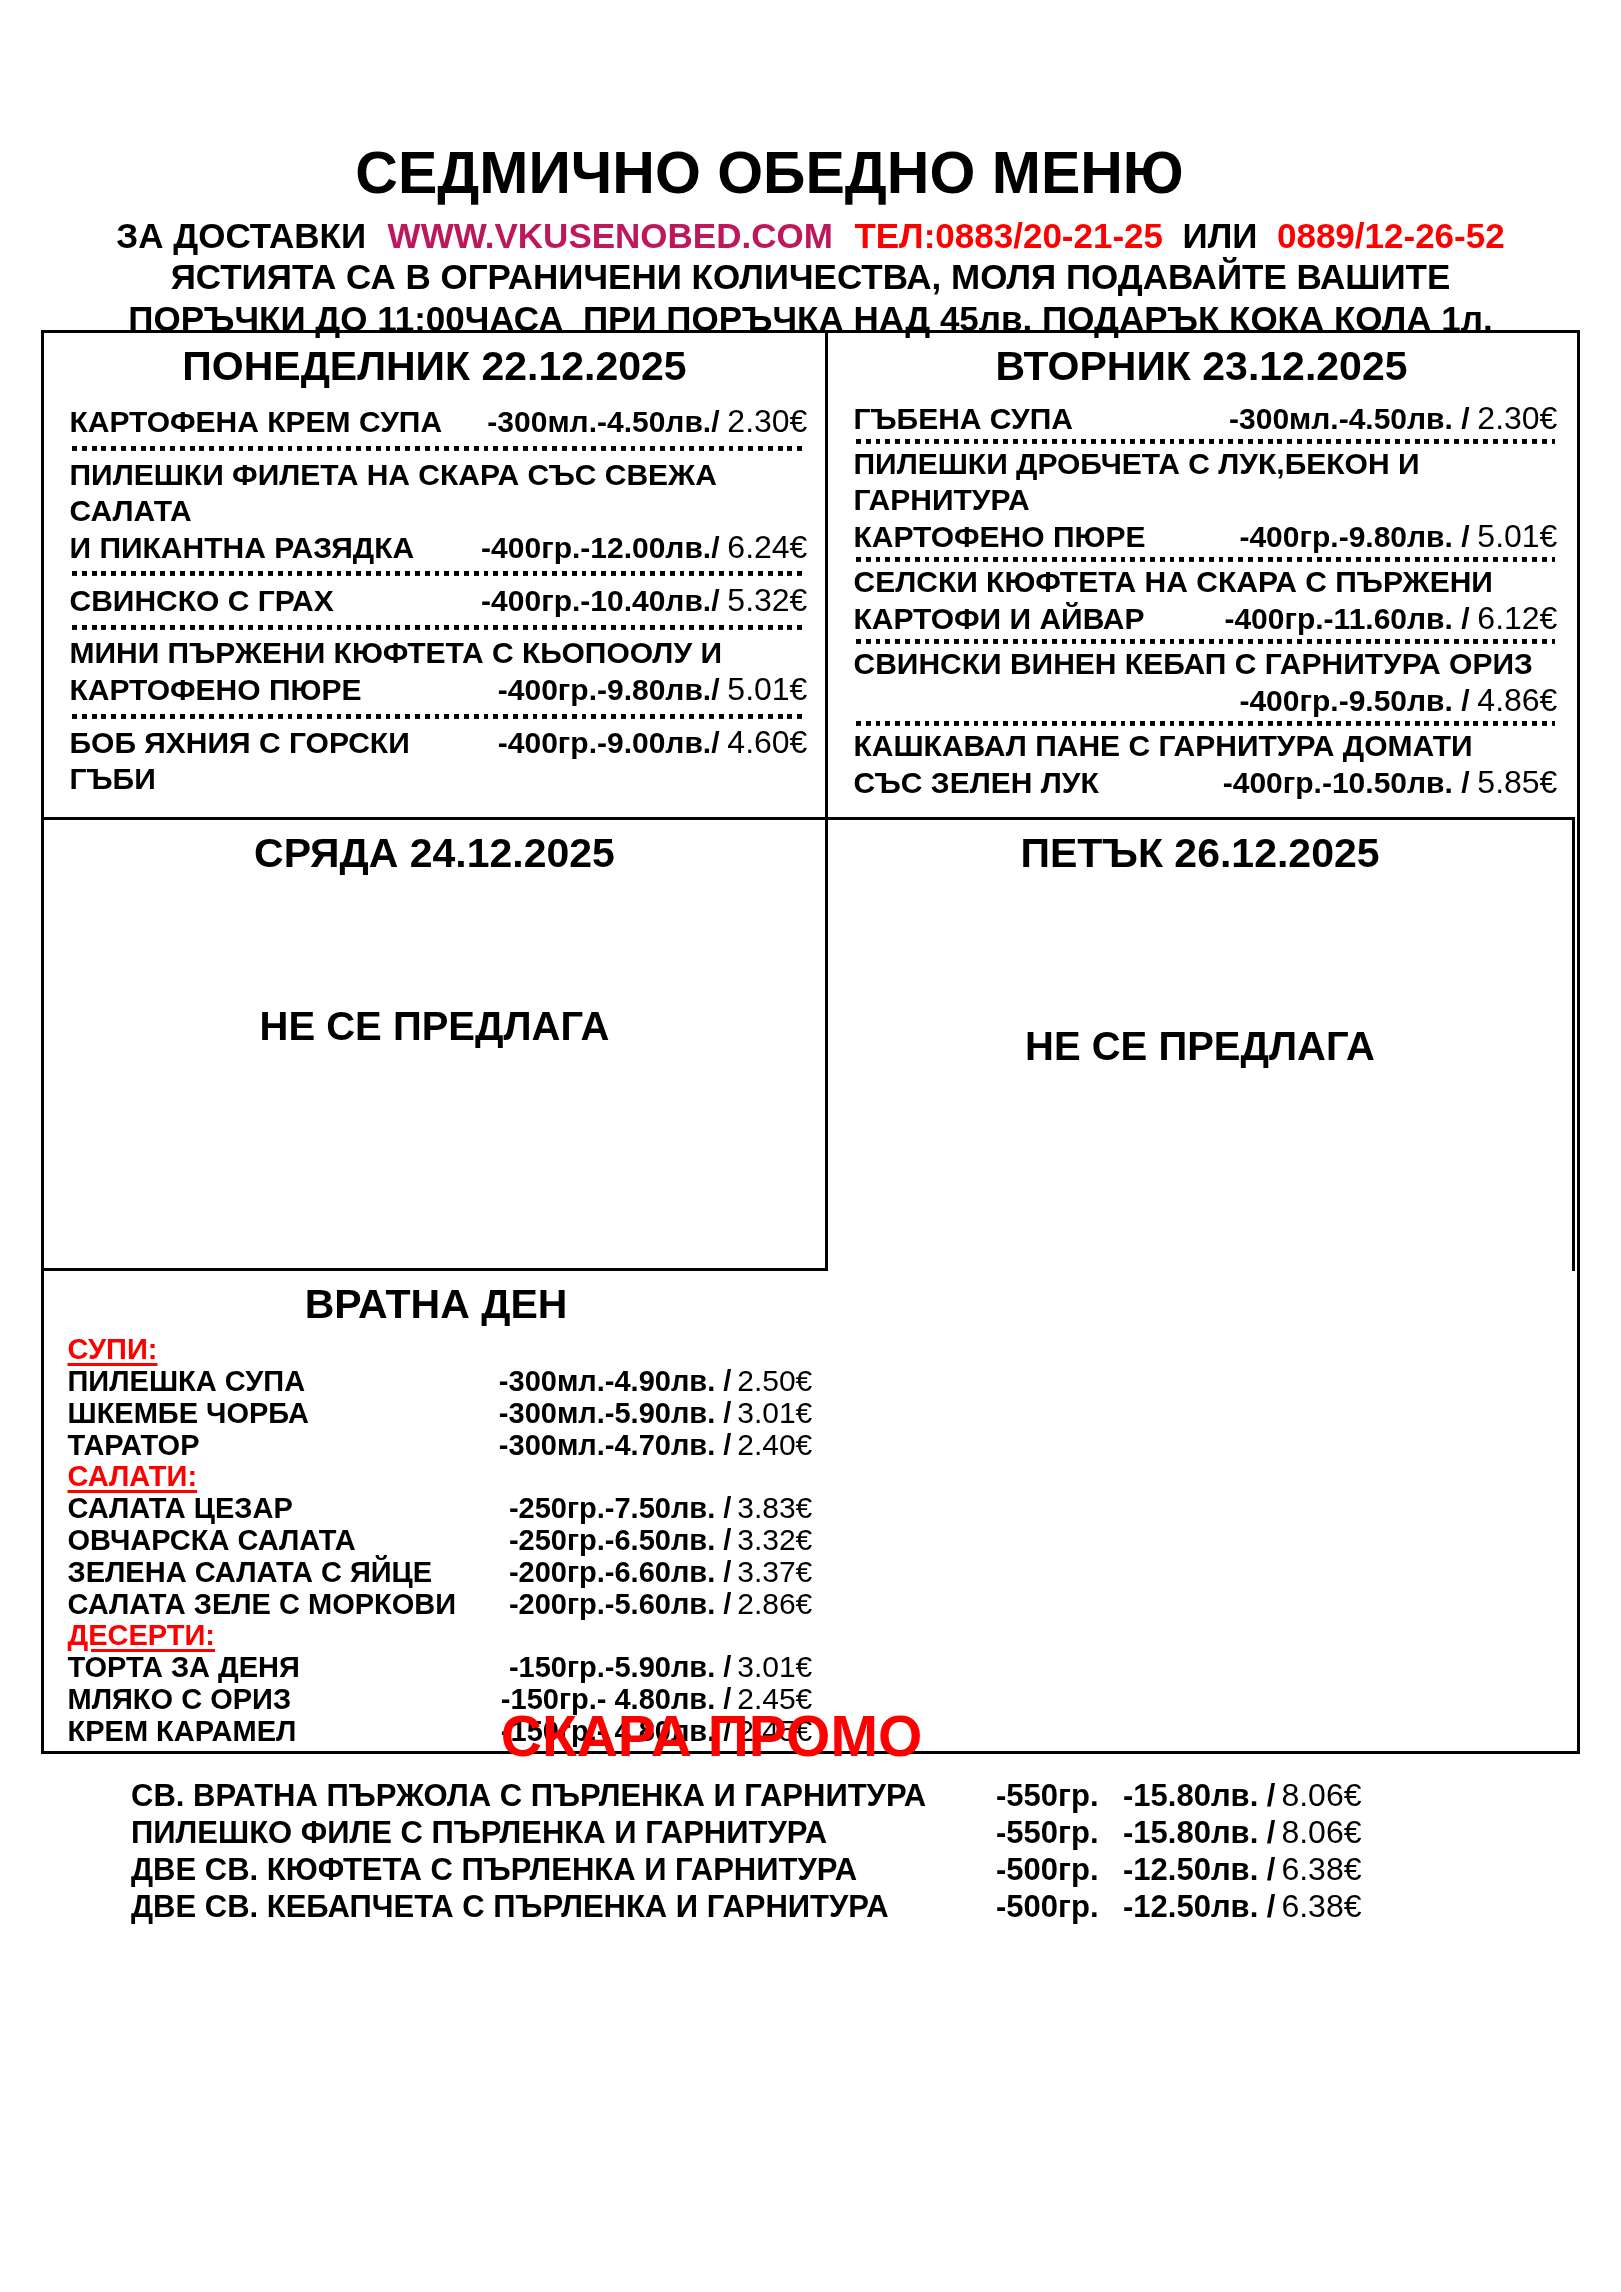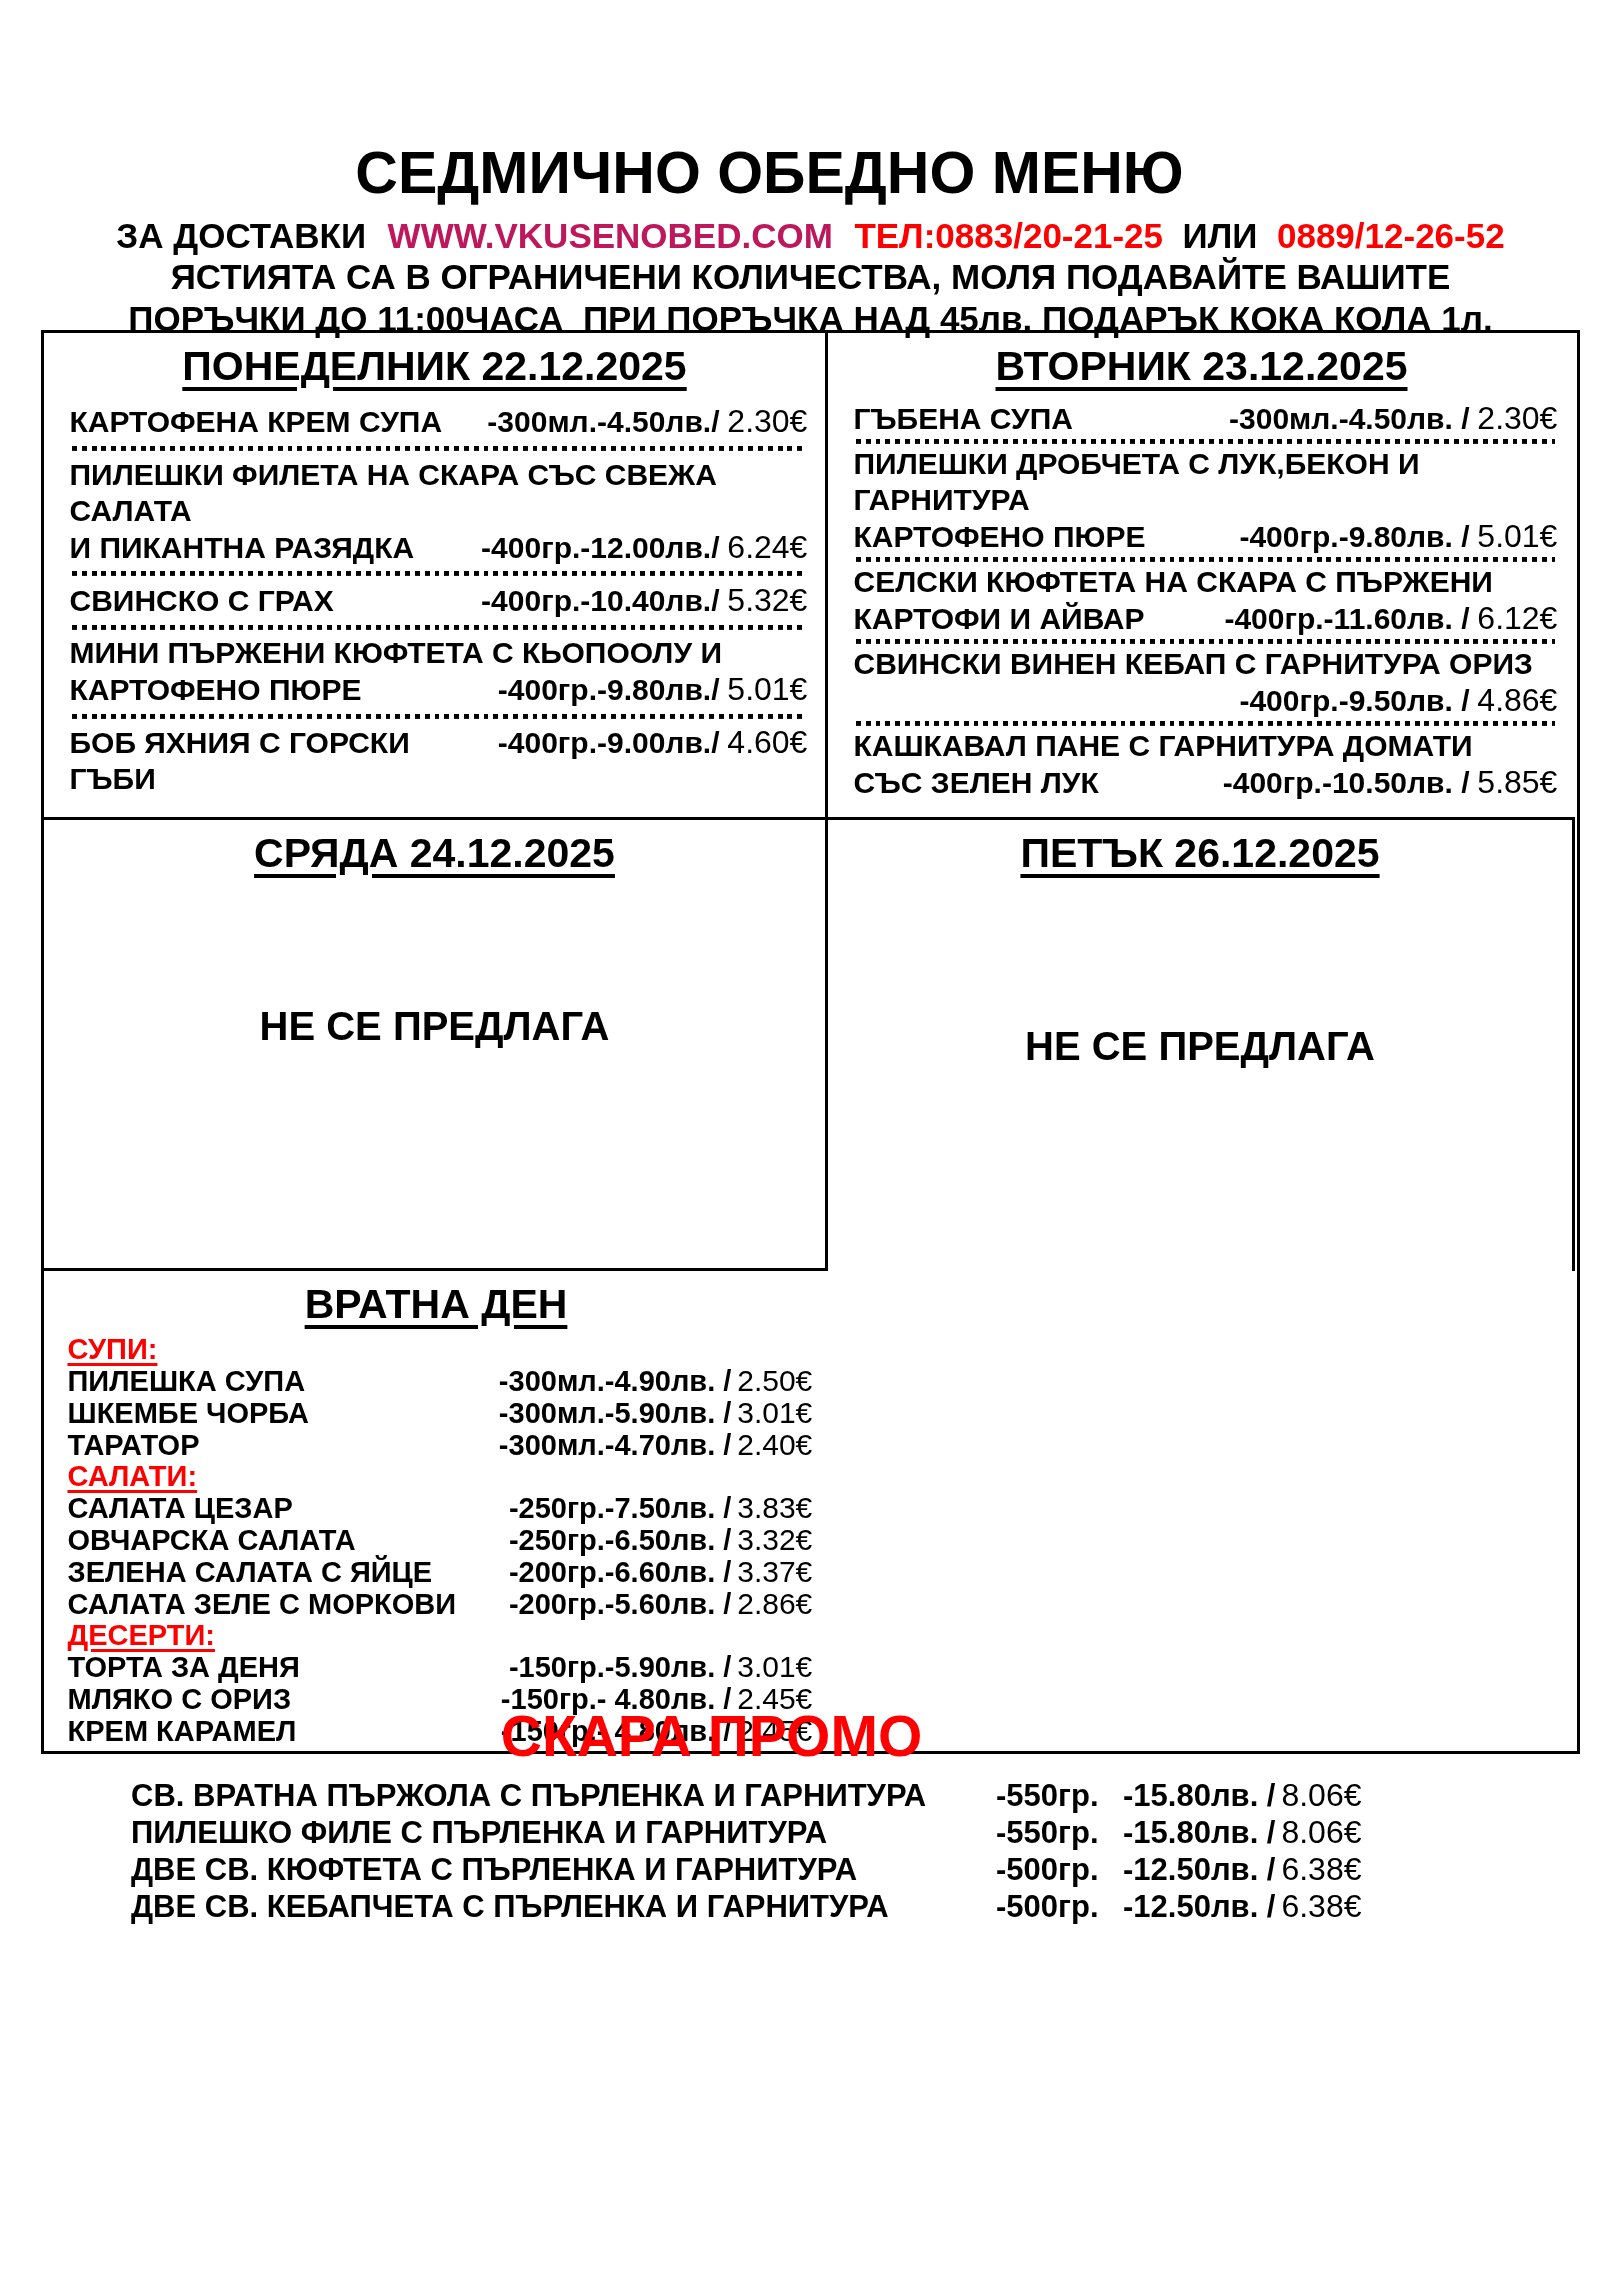--- a/index.html
+++ b/index.html
@@ -24,21 +24,21 @@
   .menu-grid {
     position:absolute; left:41px; top:330px; width:1539px; height:1424px;
     border:3.9px solid #000; display:grid;
     grid-template-columns:784px 747px; grid-template-rows:487px 451px 478px;
   }
   .cell { border-right:3.9px solid #000; border-bottom:3.9px solid #000; display:flex; flex-direction:column; overflow:hidden; }
   .cell.last-col { border-right:none; }
   .cell.last-row { border-bottom:none; }
 
   .day-title { text-align:center; font-size:41px; line-height:1.15; padding-top:9.8px; flex:0 0 auto; }
-  .day-title > span { text-decoration:underline; text-decoration-thickness:3.9px; text-underline-offset:6.9px; }
+  .day-title > span { text-decoration-thickness:3.9px; text-underline-offset:6.9px; }
 
   .items { flex:1; display:flex; flex-direction:column; justify-content:space-evenly; padding:7.8px 17.6px 13.7px 25.5px; }
   .line { display:flex; justify-content:space-between; align-items:baseline; font-size:30px; line-height:36px; }
   .pr { white-space:nowrap; }
   .eur { font-weight:400; font-size:32px; margin-left:7.8px; }
   .dots { height:4.9px; margin:0 2px;
     background-image:repeating-linear-gradient(90deg,#000 0 4.9px,transparent 4.9px 9.8px);
     background-repeat:no-repeat; background-size:100% 4.9px; }
 
   .msg { text-align:center; font-size:40px; }

